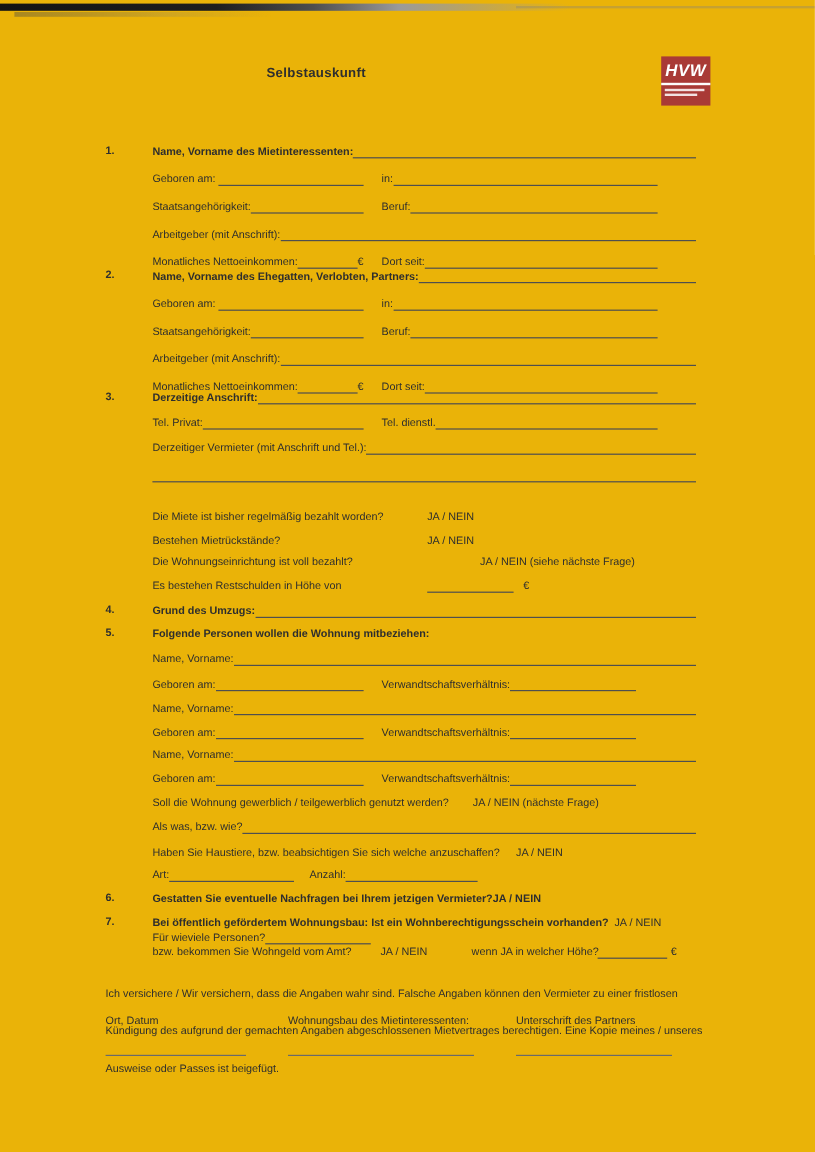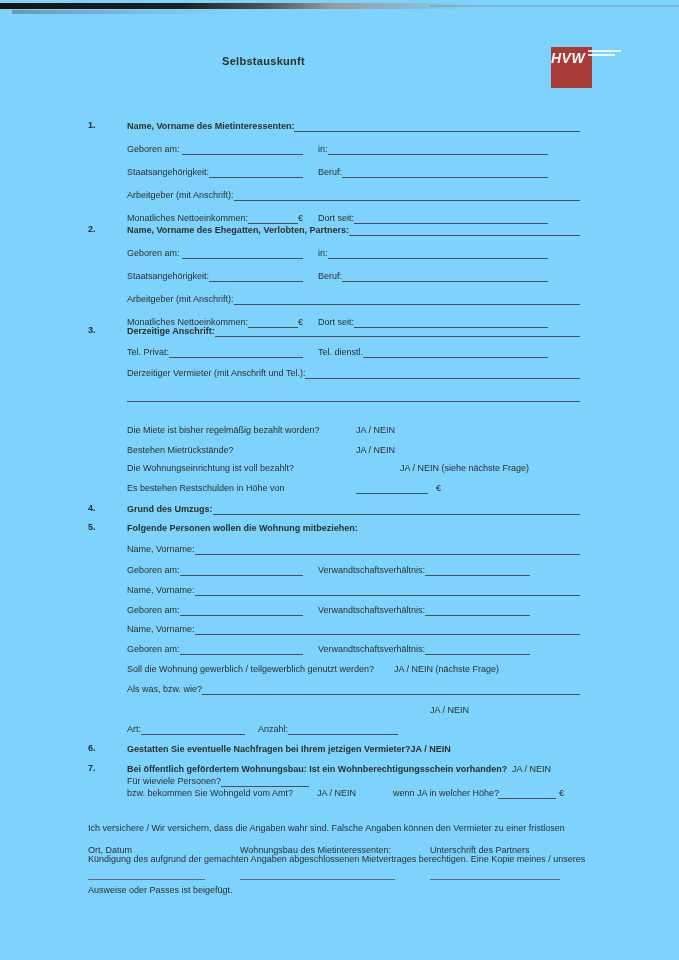--- a/index.html
+++ b/index.html
@@ -1,34 +1,34 @@
 <!DOCTYPE html>
 <html><head>
 <meta charset="utf-8">
 <style>
   html,body{margin:0;padding:0;background:#ffffff;}
-  .pg{position:absolute;top:0;left:0;width:679px;height:960px;background:#7dd3fc;
+  .pg{position:absolute;top:0;left:0;width:679px;height:960px;background:#eab308;
       font-family:"Liberation Sans",sans-serif;color:#2e2e2e;overflow:hidden;}
   .r{position:absolute;display:flex;align-items:flex-end;font-size:9px;line-height:11px;height:12px;}
   .num{position:absolute;left:88px;font-size:9px;font-weight:bold;line-height:11px;}
   .b{font-weight:bold;}
   .lbl{white-space:pre;}
   .ln{flex:1 1 auto;height:11px;border-bottom:1px solid #4f4f4f;min-width:4px;}
   .lnw{display:inline-block;height:11px;border-bottom:1px solid #4f4f4f;}
   .c1{display:flex;align-items:flex-end;width:176px;margin-right:15px;}
   .c2{display:flex;align-items:flex-end;flex:1 1 auto;}
   .abs{position:absolute;bottom:0;white-space:pre;margin-top:20px;}
   .title{position:absolute;top:55px;left:222px;font-size:11px;font-weight:bold;letter-spacing:.3px;}
   .streak{position:absolute;top:3px;left:0;width:475px;height:6px;
       background:linear-gradient(90deg,#131313 0%,#1e1e1e 38%,#4e4e4e 55%,#9a9a9a 70%,rgba(190,190,190,0) 100%);}
   .streak2{position:absolute;top:5px;left:430px;width:249px;height:2px;background:rgba(130,130,130,.35);}
   .smudge{position:absolute;top:10px;left:12px;width:215px;height:4px;filter:blur(.6px);
       background:linear-gradient(90deg,rgba(70,70,70,.4),rgba(120,120,120,.22) 60%,rgba(160,160,160,0));}
   .logo{position:absolute;top:47px;left:551px;width:41px;height:41px;background:#a93a36;
-      display:flex;flex-direction:row;}
+      display:flex;flex-direction:column;}
   .logo-hvw{height:22px;color:#ffffff;font-weight:bold;font-style:italic;font-size:14px;
       line-height:22px;text-align:center;letter-spacing:.5px;}
   .logo-gap{height:2px;background:#fdfdfc;}
   .logo-band{flex:1;padding-top:3px;}
   .logo-band .bar{height:2px;background:rgba(255,255,255,.85);margin:0 0 2px 3px;}
   .decl{position:absolute;top:802px;left:88px;font-size:9px;line-height:10.4px;white-space:pre;}
 </style>
 </head>
 <body>
 
@@ -225,20 +225,21 @@
   </div>
   <div class="r" style="top:663px;left:127px;width:453px">
     <span class="lbl">Soll die Wohnung gewerblich / teilgewerblich genutzt werden?</span>
     <span class="abs" style="left:267px">JA / NEIN (nächste Frage)</span>
   </div>
   <div class="r" style="top:683px;left:127px;width:453px">
     <span class="lbl">Als was, bzw. wie?</span>
     <span class="ln"></span>
   </div>
   <div class="r" style="top:704px;left:127px;width:453px">
+    <span class="lbl">Haben Sie Haustiere, bzw. beabsichtigen Sie sich welche anzuschaffen?</span>
     <span class="abs" style="left:303px">JA / NEIN</span>
   </div>
   <div class="r" style="top:723px;left:127px;width:453px">
     <span class="lbl">Art:</span>
     <span class="lnw" style="width:104px"></span>
     <span class="lbl" style="margin-left:13px">Anzahl:</span>
     <span class="lnw" style="width:110px"></span>
   </div>
 
   <div class="num" style="top:743px">6.</div>

